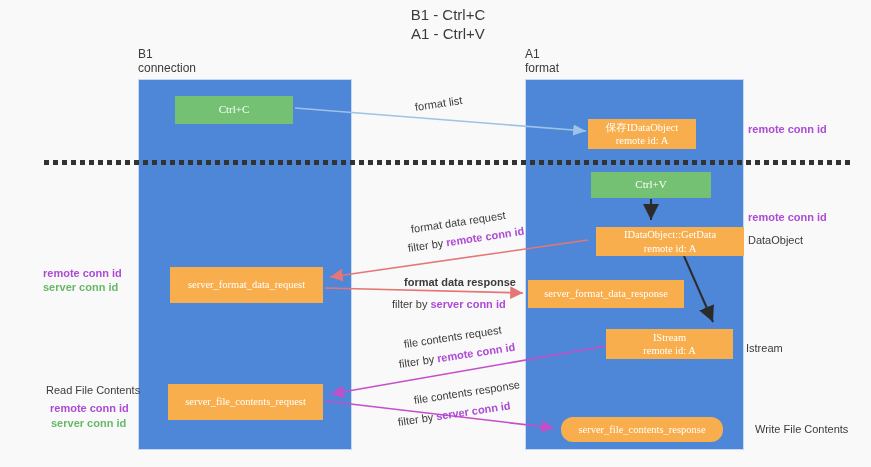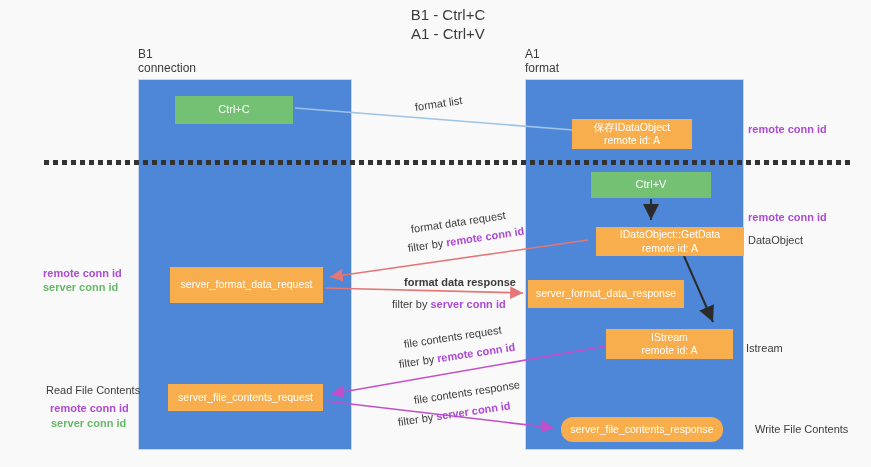--- a/index.html
+++ b/index.html
@@ -13,21 +13,21 @@
   .col-header.right{left:507px;width:219px;}
 
   .column{position:absolute;top:79px;height:371px;background:#4e86d8;border:1px solid #c7d8f2;box-sizing:border-box;}
   .column.left{left:120px;width:214px;}
   .column.right{left:507px;width:219px;}
 
   .dashline{position:absolute;left:26px;top:160px;width:807px;height:5px;
             background:repeating-linear-gradient(90deg,#333 0 5px,transparent 5px 9px);}
 
   .box{position:absolute;display:flex;flex-direction:column;align-items:center;justify-content:center;
-       color:#fff;text-align:center;font-size:11px;line-height:1.25;z-index:3;}
+       color:#fff;text-align:center;font-size:11px;line-height:1.25;z-index:3;font-family:Liberation Serif, serif;}
   .box.orange{background:#f9ae4d;}
   .box.green{background:#74c173;}
   .box .l2{font-size:10.5px;}
   .small{font-size:10.5px;}
 
   .lbl{position:absolute;font-size:11px;color:#3b3b3b;white-space:nowrap;z-index:4;}
   .rot{transform:rotate(-8.5deg);transform-origin:left center;}
   .purple{color:#ad4bd5;font-weight:bold;}
   .greentext{color:#67b967;font-weight:bold;}
   .filter-prefix{margin-right:3px;}
@@ -79,21 +79,21 @@
     <line x1="570" y1="240" x2="312" y2="277" stroke="#e57676" stroke-width="1.6" marker-end="url(#m-salmon)"></line>
     <line x1="307" y1="288" x2="505" y2="293" stroke="#e57676" stroke-width="1.6" marker-end="url(#m-salmon)"></line>
     <line x1="588" y1="346" x2="313" y2="394" stroke="#c44fc8" stroke-width="1.6" marker-end="url(#m-magenta)"></line>
     <line x1="307" y1="401" x2="536" y2="428" stroke="#c44fc8" stroke-width="1.6" marker-end="url(#m-magenta)"></line>
   </svg>
 
   <div class="box green" style="left:157px;top:96px;width:118px;height:28px;">
     <span>Ctrl+C</span>
   </div>
 
-  <div class="box orange" style="left:554px;top:119px;width:120px;height:30px;">
+  <div class="box orange" style="left:570px;top:119px;width:108px;height:30px;">
     <span class="small">保存IDataObject</span>
     <span class="l2">remote id: A</span>
   </div>
 
   <div class="box green" style="left:573px;top:172px;width:120px;height:26px;">
     <span>Ctrl+V</span>
   </div>
 
   <div class="box orange" style="left:578px;top:227px;width:148px;height:29px;">
     <span class="small">IDataObject::GetData</span>
@@ -106,21 +106,21 @@
 
   <div class="box orange" style="left:510px;top:280px;width:156px;height:28px;">
     <span class="small">server_format_data_response</span>
   </div>
 
   <div class="box orange" style="left:588px;top:329px;width:127px;height:30px;">
     <span class="small">IStream</span>
     <span class="l2">remote id: A</span>
   </div>
 
-  <div class="box orange" style="left:150px;top:384px;width:155px;height:27px;">
+  <div class="box orange" style="left:150px;top:384px;width:155px;height:36px;">
     <span class="small">server_file_contents_request</span>
   </div>
 
   <div class="box orange" style="left:543px;top:417px;width:162px;height:25px;border-radius:12px;">
     <span class="small">server_file_contents_response</span>
   </div>
 
   <div class="lbl rot" style="left:397px;top:101px;">format list</div>
 
   <div class="lbl rot" style="left:393px;top:223px;">format data request</div>

